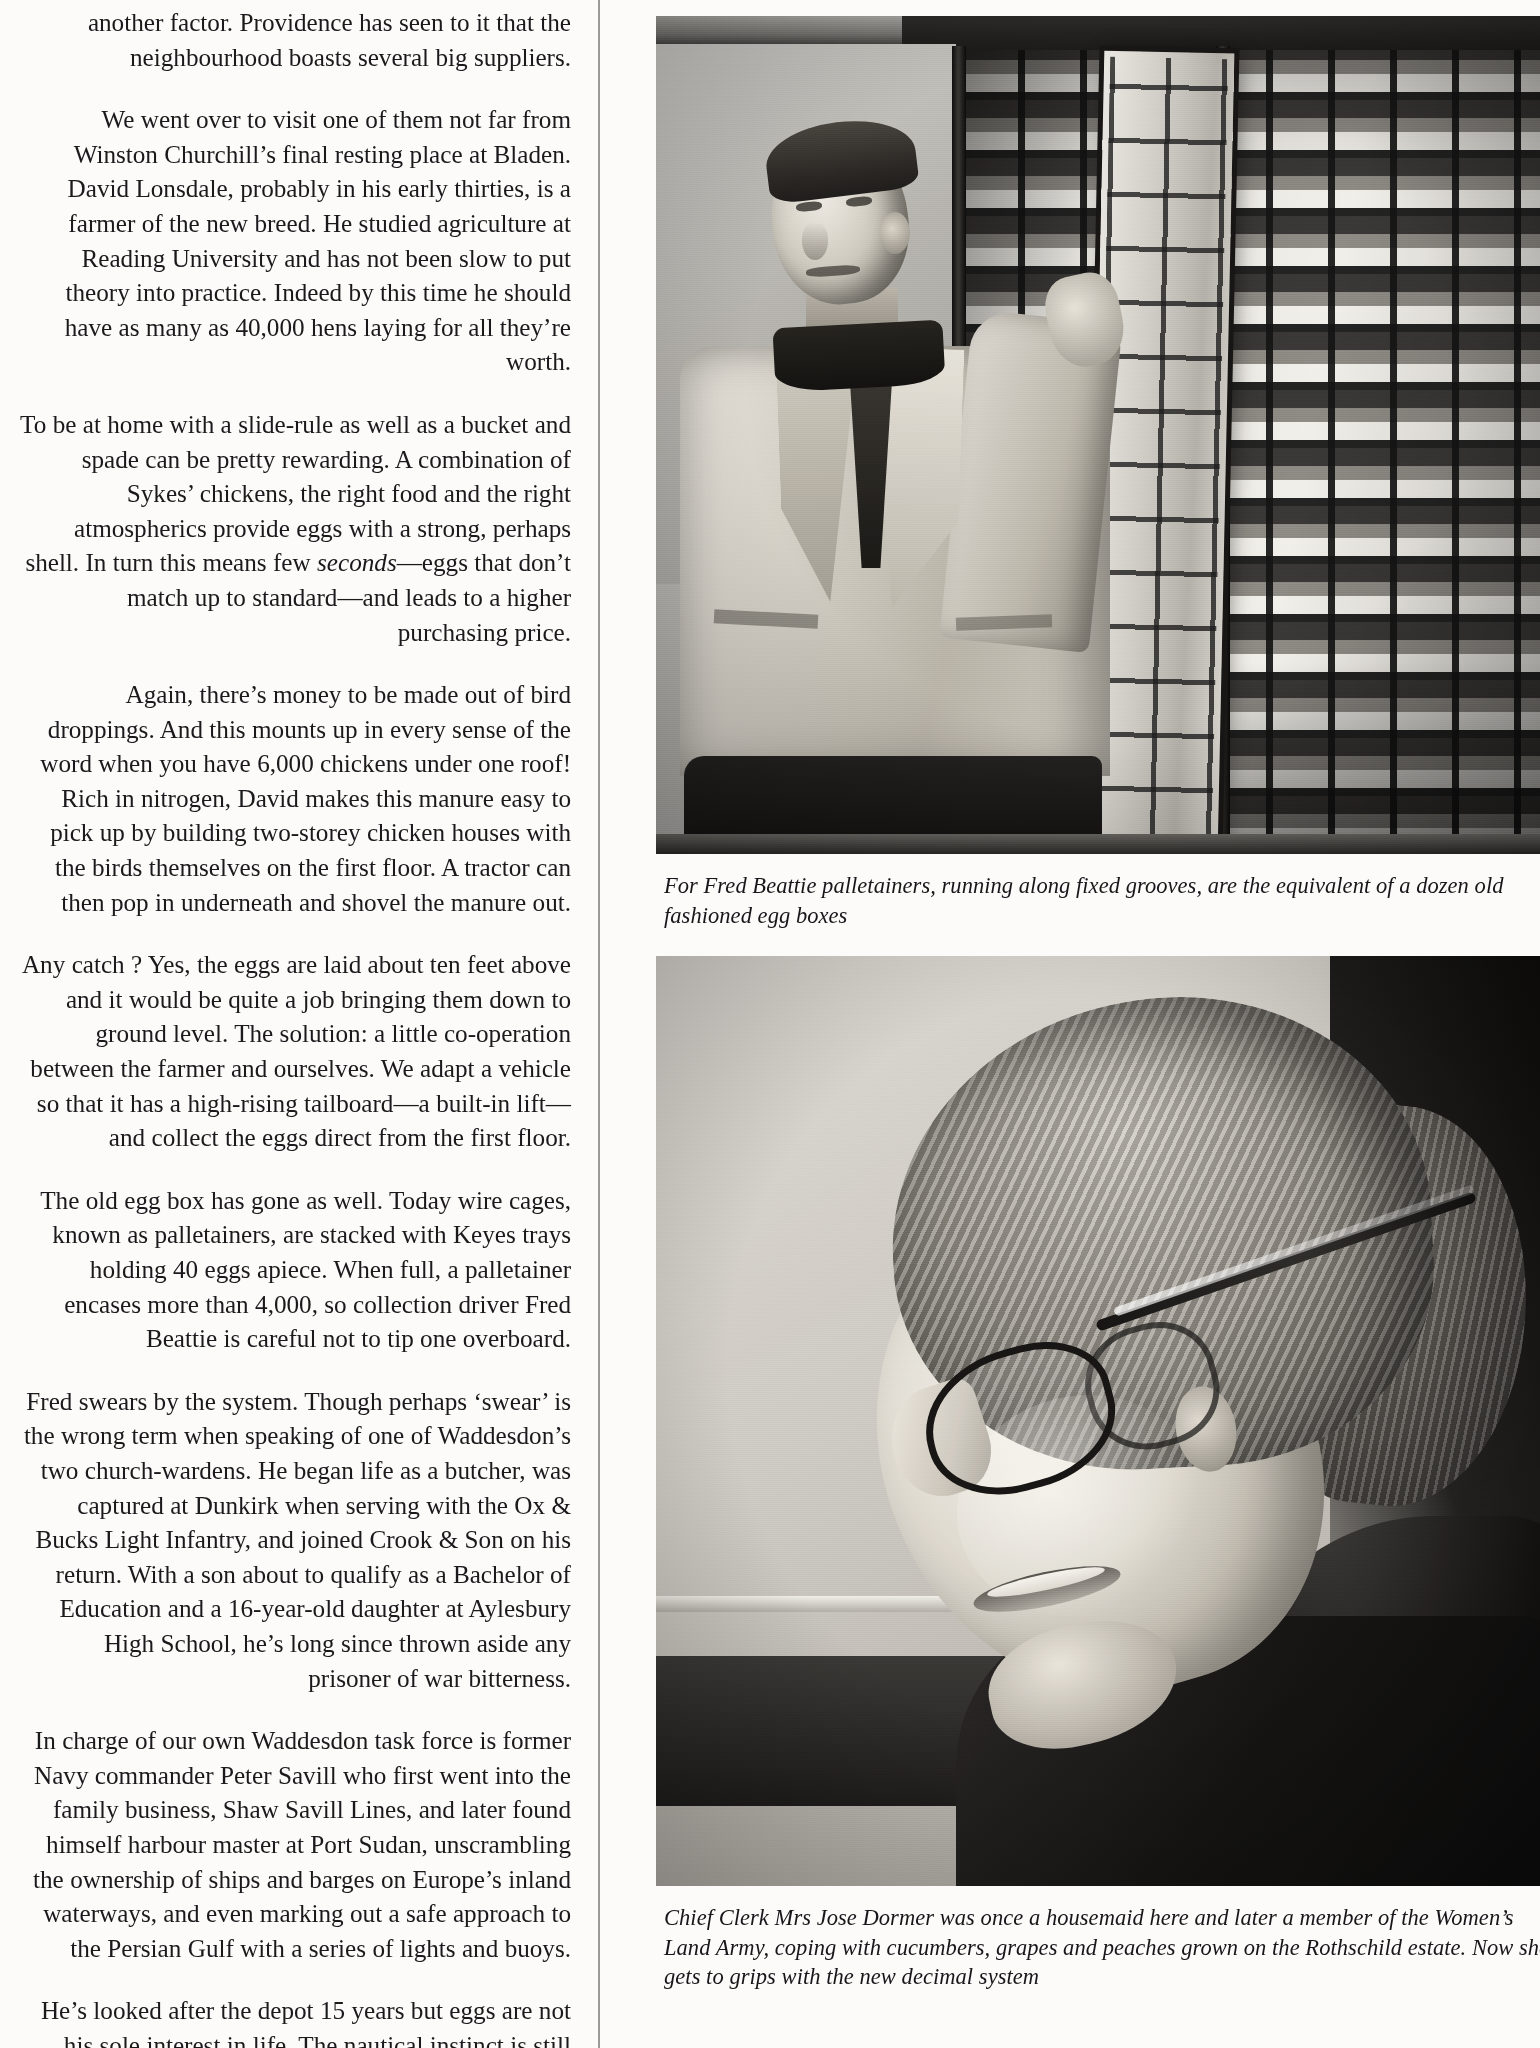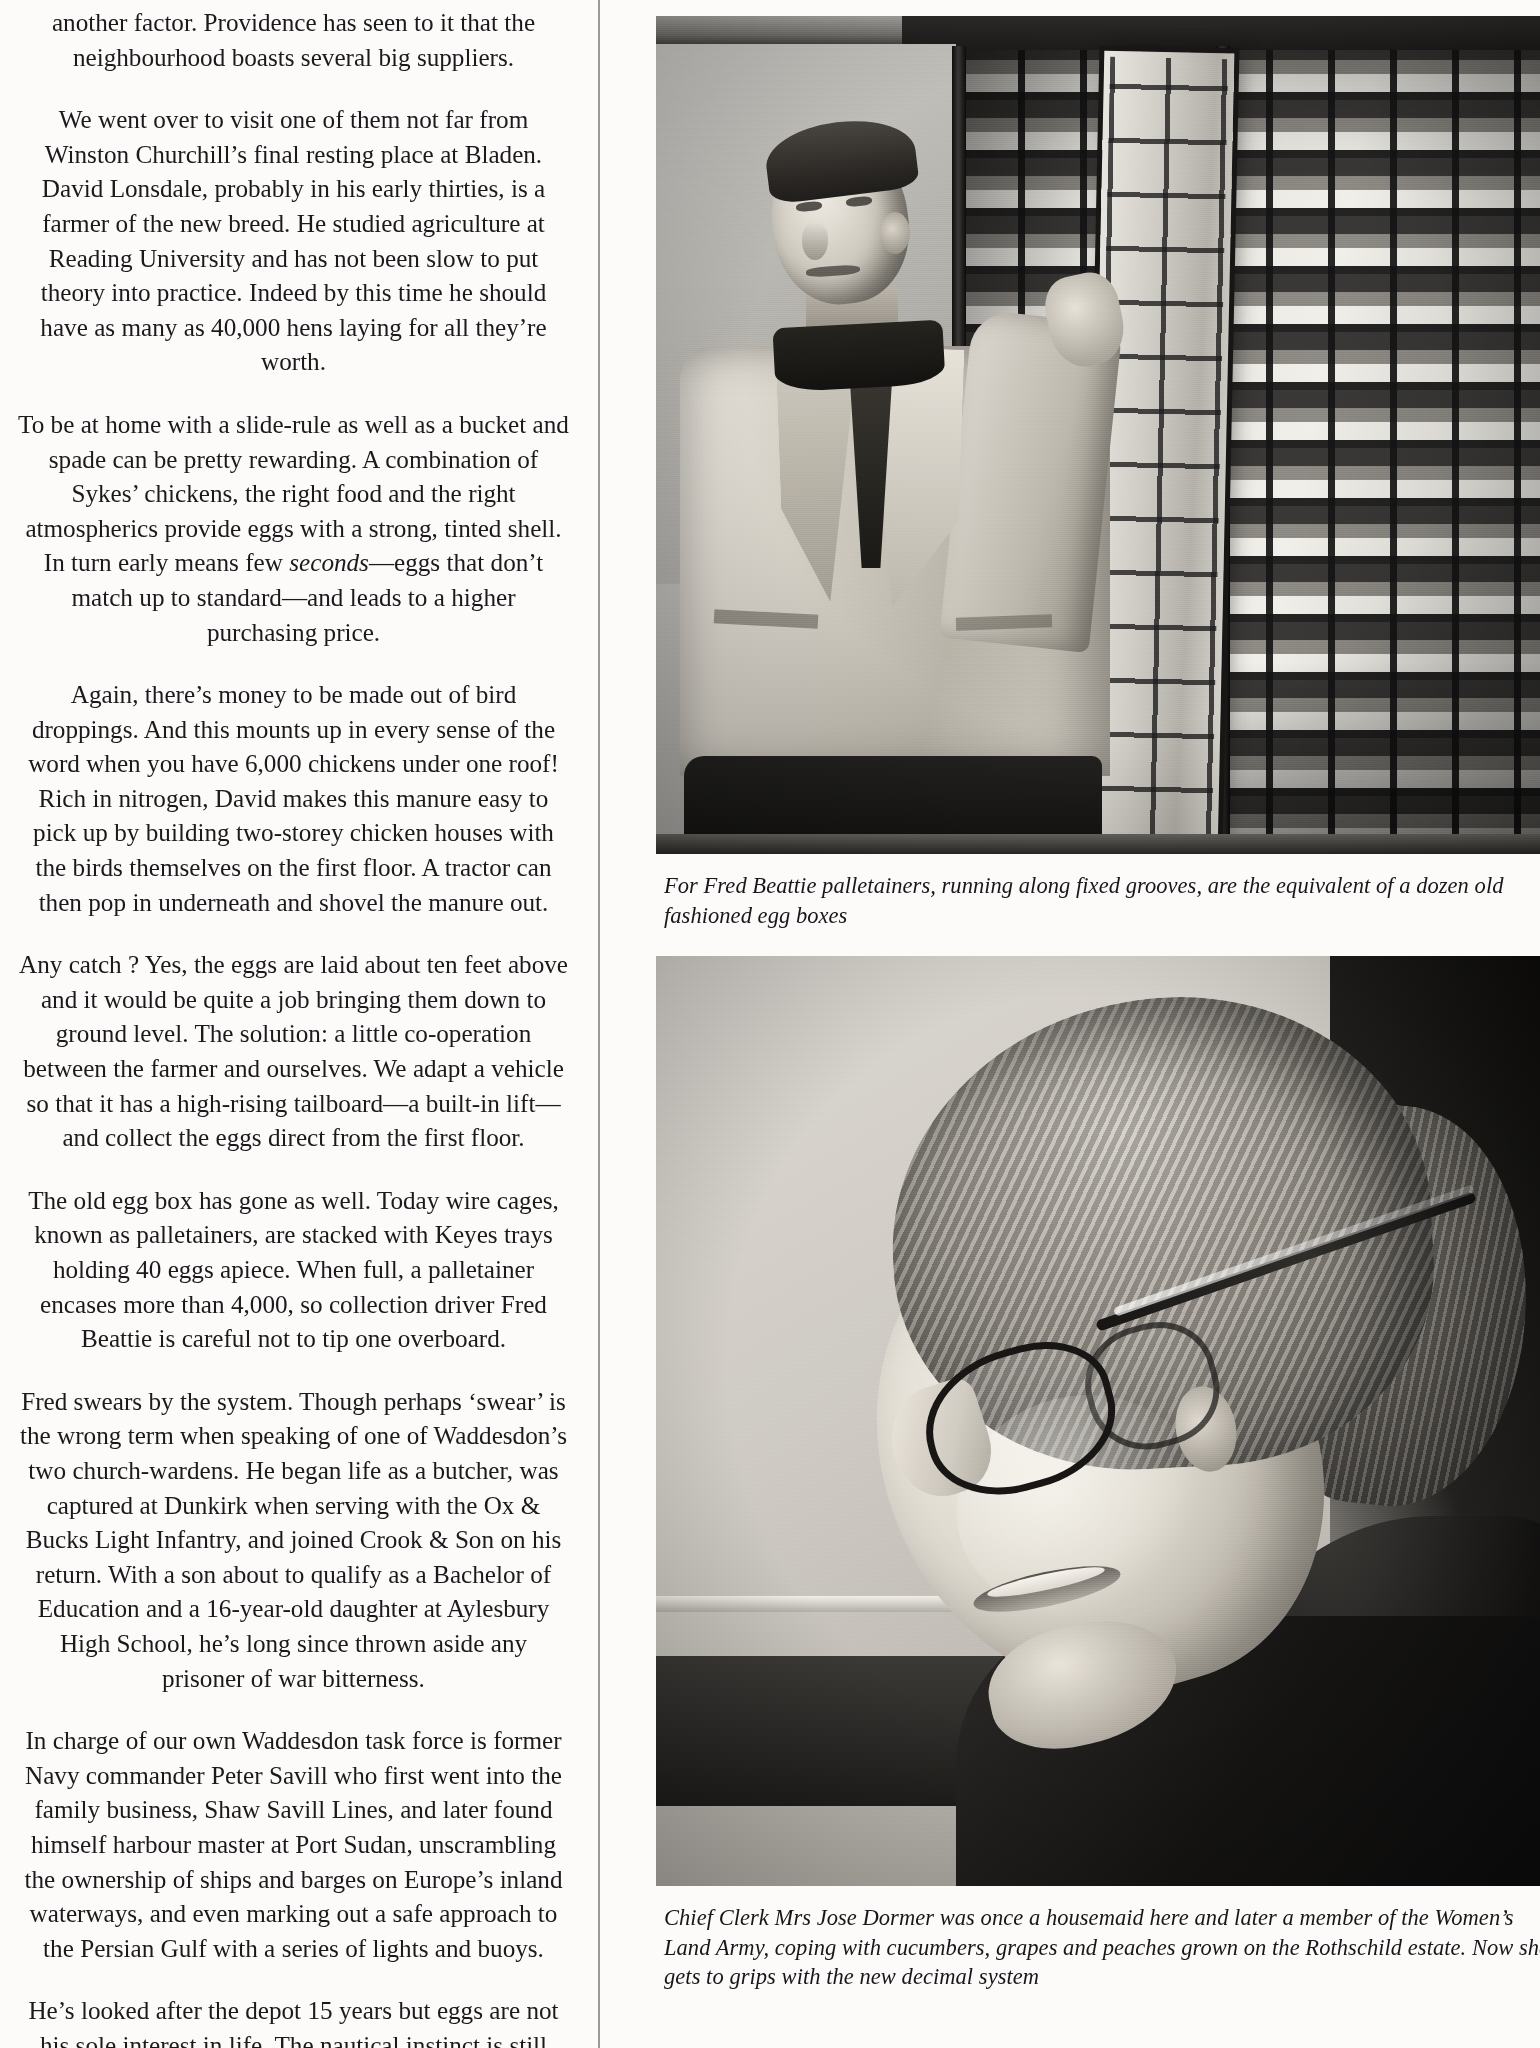--- a/index.html
+++ b/index.html
@@ -30,21 +30,21 @@
     width: 585px;
     flex: 0 0 585px;
     padding: 6px 14px 0 4px;
     box-sizing: border-box;
   }
 
   .body-par {
     font-size: 25.2px;
     line-height: 34.6px;
     margin: 0 0 28px 12px;
-    text-align: center;
+    text-align: right;
     letter-spacing: -0.02px;
     word-spacing: 0.1px;
     color: #1a191c;
   }
   .body-par:last-child { margin-bottom: 0; }
 
   .body-par em { font-style: italic; }
 
   
   .column-rule {
@@ -421,21 +421,21 @@
 <body>
 
 <div class="page">
 
   <div class="text-column">
 
     <p class="body-par"><span>another factor. Providence has seen to it that the neighbourhood boasts several big suppliers.</span></p>
 
     <p class="body-par"><span>We went over to visit one of them not far from Winston Churchill’s final resting place at Bladen. David Lonsdale, probably in his early thirties, is a farmer of the new breed. He studied agriculture at Reading University and has not been slow to put theory into practice. Indeed by this time he should have as many as 40,000 hens laying for all they’re worth.</span></p>
 
-    <p class="body-par"><span>To be at home with a slide-rule as well as a bucket and spade can be pretty rewarding. A combination of Sykes’ chickens, the right food and the right atmospherics provide eggs with a strong, tinted shell. In turn early means few </span><em>seconds</em><span>—eggs that don’t match up to standard—and leads to a higher purchasing price.</span></p>
+    <p class="body-par"><span>To be at home with a slide-rule as well as a bucket and spade can be pretty rewarding. A combination of Sykes’ chickens, the right food and the right atmospherics provide eggs with a strong, perhaps shell. In turn this means few </span><em>seconds</em><span>—eggs that don’t match up to standard—and leads to a higher purchasing price.</span></p>
 
     <p class="body-par"><span>Again, there’s money to be made out of bird droppings. And this mounts up in every sense of the word when you have 6,000 chickens under one roof! Rich in nitrogen, David makes this manure easy to pick up by building two-storey chicken houses with the birds themselves on the first floor. A tractor can then pop in underneath and shovel the manure out.</span></p>
 
     <p class="body-par"><span>Any catch ? Yes, the eggs are laid about ten feet above and it would be quite a job bringing them down to ground level. The solution: a little co-operation between the farmer and ourselves. We adapt a vehicle so that it has a high-rising tailboard—a built-in lift—and collect the eggs direct from the first floor.</span></p>
 
     <p class="body-par"><span>The old egg box has gone as well. Today wire cages, known as palletainers, are stacked with Keyes trays holding 40 eggs apiece. When full, a palletainer encases more than 4,000, so collection driver Fred Beattie is careful not to tip one overboard.</span></p>
 
     <p class="body-par"><span>Fred swears by the system. Though perhaps ‘swear’ is the wrong term when speaking of one of Waddesdon’s two church-wardens. He began life as a butcher, was captured at Dunkirk when serving with the Ox &amp; Bucks Light Infantry, and joined Crook &amp; Son on his return. With a son about to qualify as a Bachelor of Education and a 16-year-old daughter at Aylesbury High School, he’s long since thrown aside any prisoner of war bitterness.</span></p>
 
     <p class="body-par"><span>In charge of our own Waddesdon task force is former Navy commander Peter Savill who first went into the family business, Shaw Savill Lines, and later found himself harbour master at Port Sudan, unscrambling the ownership of ships and barges on Europe’s inland waterways, and even marking out a safe approach to the Persian Gulf with a series of lights and buoys.</span></p>

